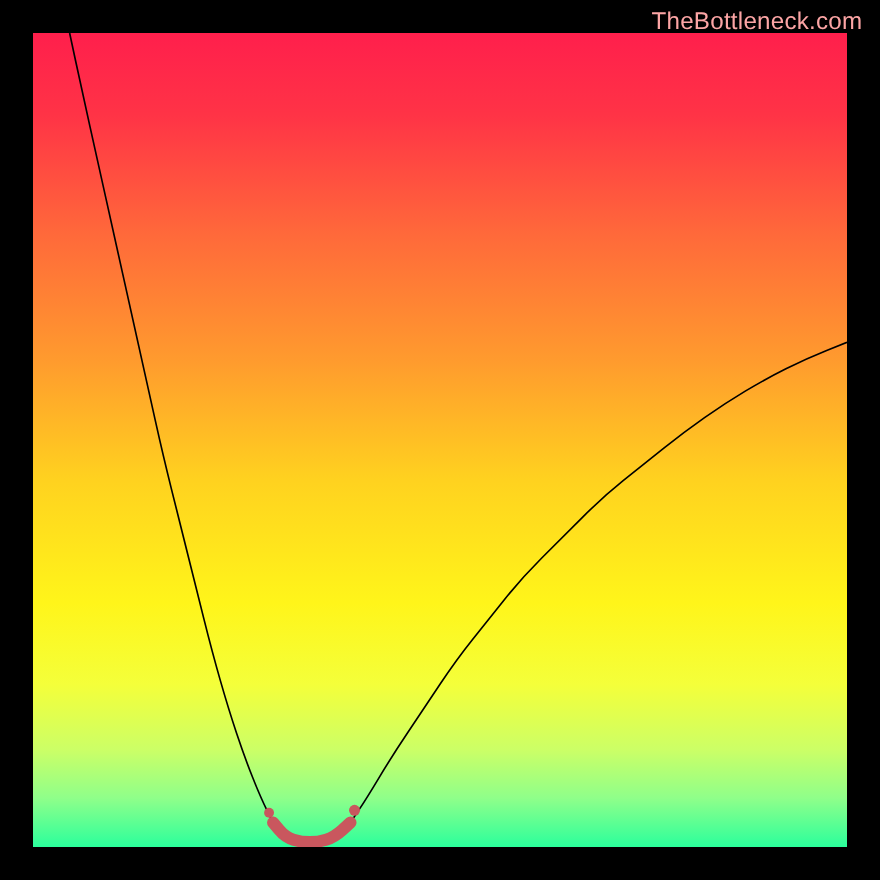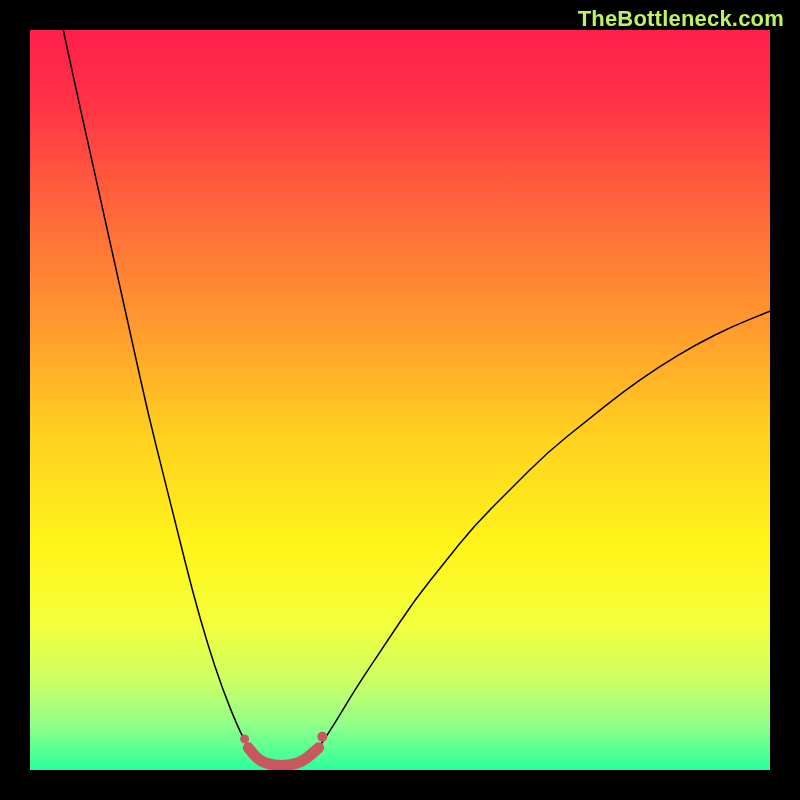--- a/index.html
+++ b/index.html
@@ -23,23 +23,23 @@
     position: absolute;
     left: 0;
     top: 0;
     width: 740px;
     height: 740px;
   }
   .watermark {
     position: absolute;
     top: 6px;
     right: 16px;
-    color: #bef264;
+    color: #fca5a5;
     font-size: 22px;
-    font-weight: 700;
+    font-weight: 400;
     letter-spacing: 0.2px;
   }
 </style>
 </head>
 <body>
 
 <div class="watermark">TheBottleneck.com</div>
 
 <div class="frame">
   <svg class="plot" viewBox="0 0 740 740" preserveAspectRatio="none">

